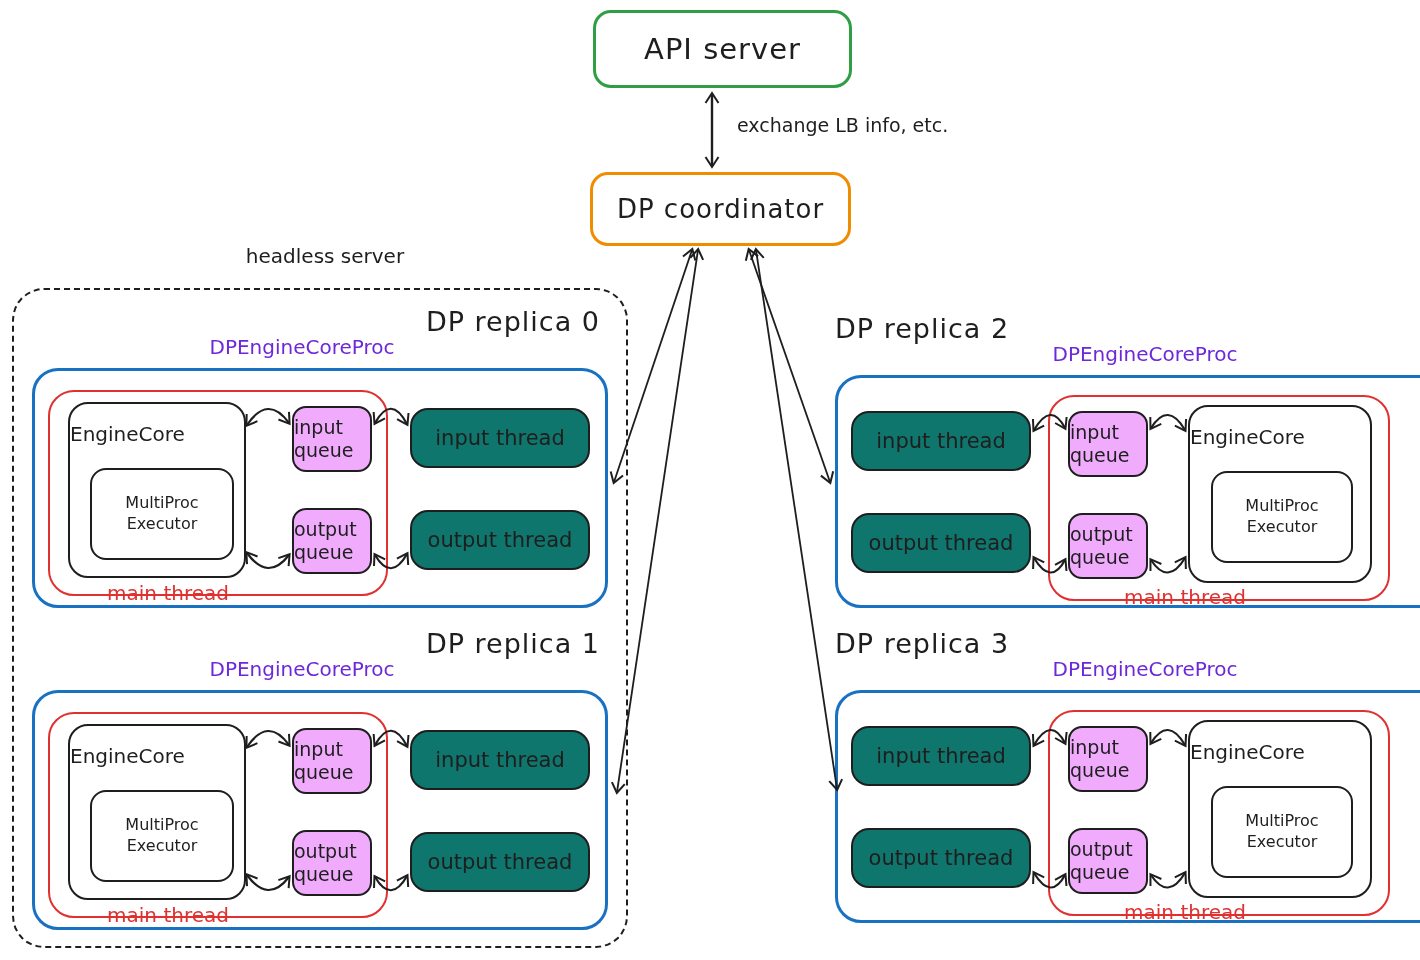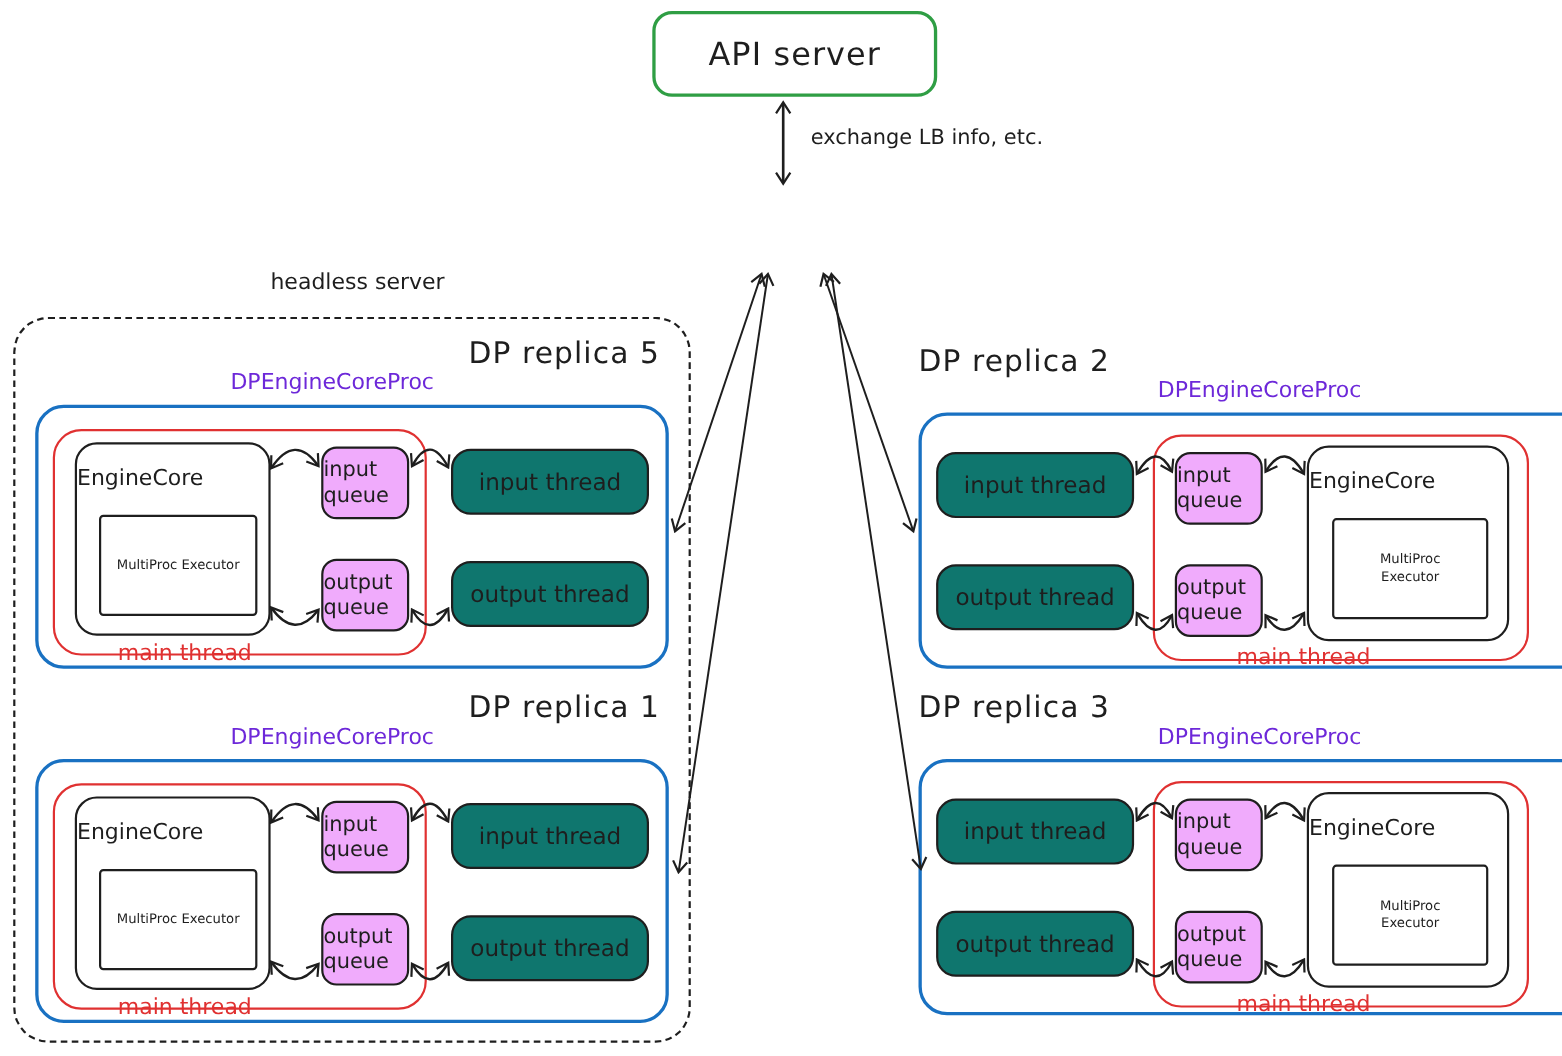--- a/index.html
+++ b/index.html
@@ -32,22 +32,22 @@
   .replica.right .proc-label { left:190px; }
 
   .red-box { position:absolute; border:2.5px solid #e03131; border-radius:26px; box-sizing:border-box; }
   .replica.left  .red-box { left:16px;  top:22px; width:340px; height:206px; }
   .replica.right .red-box { left:213px; top:20px; width:342px; height:206px; }
 
   .engine-core { position:absolute; border:2.5px solid #1e1e1e; border-radius:20px; background:#fff; box-sizing:border-box; }
   .replica.left  .engine-core { left:36px;  top:34px; width:178px; height:176px; }
   .replica.right .engine-core { left:353px; top:30px; width:184px; height:178px; }
   .engine-core-label { position:absolute; top:18px; left:0; width:100%; text-align:left; font-size:20px; }
-  .multiproc { position:absolute; border:2.5px solid #1e1e1e; border-radius:4px; background:#fff; box-sizing:border-box;
-               display:flex; align-items:center; justify-content:center; text-align:center; font-size:12px; line-height:1.3; padding:0 14px; }
+  .multiproc { position:absolute; border:2.5px solid #1e1e1e; border-radius:16px; background:#fff; box-sizing:border-box;
+               display:flex; align-items:center; justify-content:center; text-align:center; font-size:16px; line-height:1.3; padding:0 14px; }
   .replica.left  .multiproc { left:20px; top:64px; width:144px; height:92px; }
   .replica.right .multiproc { left:21px; top:64px; width:142px; height:92px; }
 
   .queue { position:absolute; width:80px; height:66px; border:2.5px solid #1e1e1e; border-radius:14px; background:#f0abfc; box-sizing:border-box;
            display:flex; align-items:center; justify-content:center; font-size:19px; line-height:1.2; }
   .replica.left  .inq  { left:260px; top:38px; }
   .replica.left  .outq { left:260px; top:140px; }
   .replica.right .inq  { left:233px; top:36px; }
   .replica.right .outq { left:233px; top:138px; }
 
@@ -82,26 +82,29 @@
     <line x1="692" y1="250" x2="614" y2="482" stroke-width="1.8" marker-start="url(#ah)" marker-end="url(#ah)"></line>
     <line x1="698" y1="250" x2="617" y2="792" stroke-width="1.8" marker-start="url(#ah)" marker-end="url(#ah)"></line>
     <line x1="749" y1="250" x2="830" y2="482" stroke-width="1.8" marker-start="url(#ah)" marker-end="url(#ah)"></line>
     <line x1="756" y1="250" x2="837" y2="789" stroke-width="1.8" marker-start="url(#ah)" marker-end="url(#ah)"></line>
   </svg>
 
   <div class="abs ctr api-box">
     <span>API server</span>
   </div>
   <div class="abs link-label">exchange LB info, etc.</div>
+  <div class="abs ctr coord-box">
+    <span>DP coordinator</span>
+  </div>
 
   <div class="abs headless-label">headless server</div>
   <div class="abs dashed-box"></div>
 
   <div class="replica left" style="left:32px; top:368px;">
-    <div class="replica-title">DP replica 5</div>
+    <div class="replica-title">DP replica 0</div>
     <div class="proc-label">DPEngineCoreProc</div>
     <div class="blue-box"></div>
     <div class="red-box"></div>
     <div class="engine-core">
       <div class="engine-core-label">EngineCore</div>
       <div class="multiproc">MultiProc Executor</div>
     </div>
     <div class="queue inq">input queue</div>
     <div class="queue outq">output queue</div>
     <div class="thread inthread">input thread</div>

